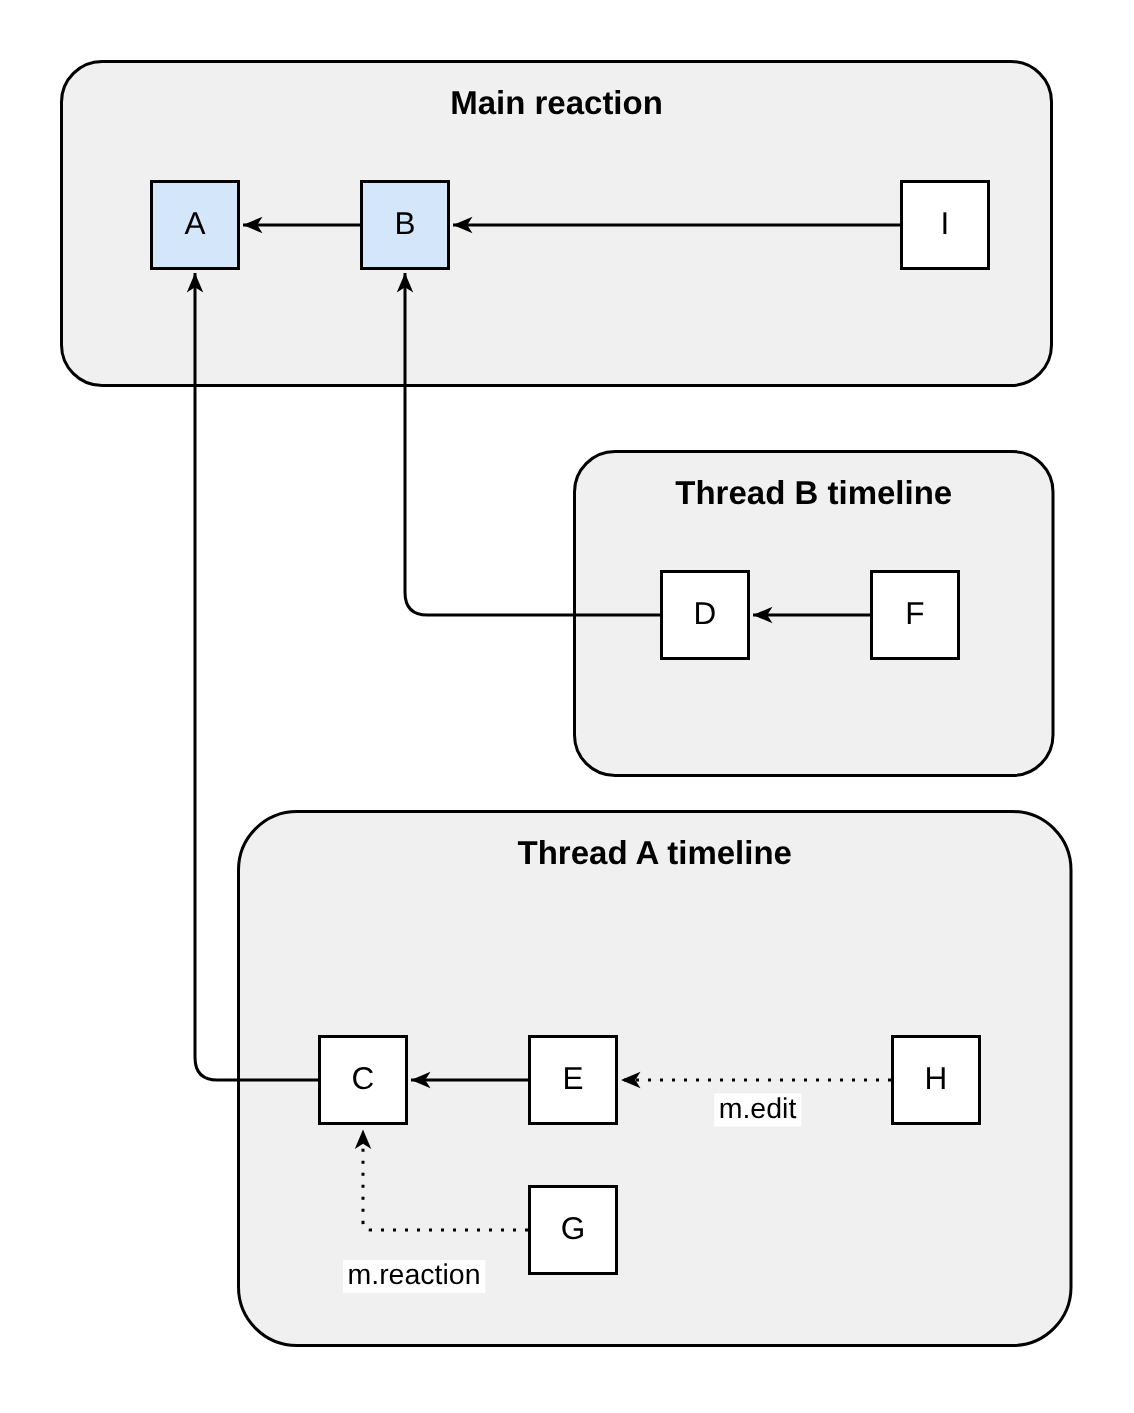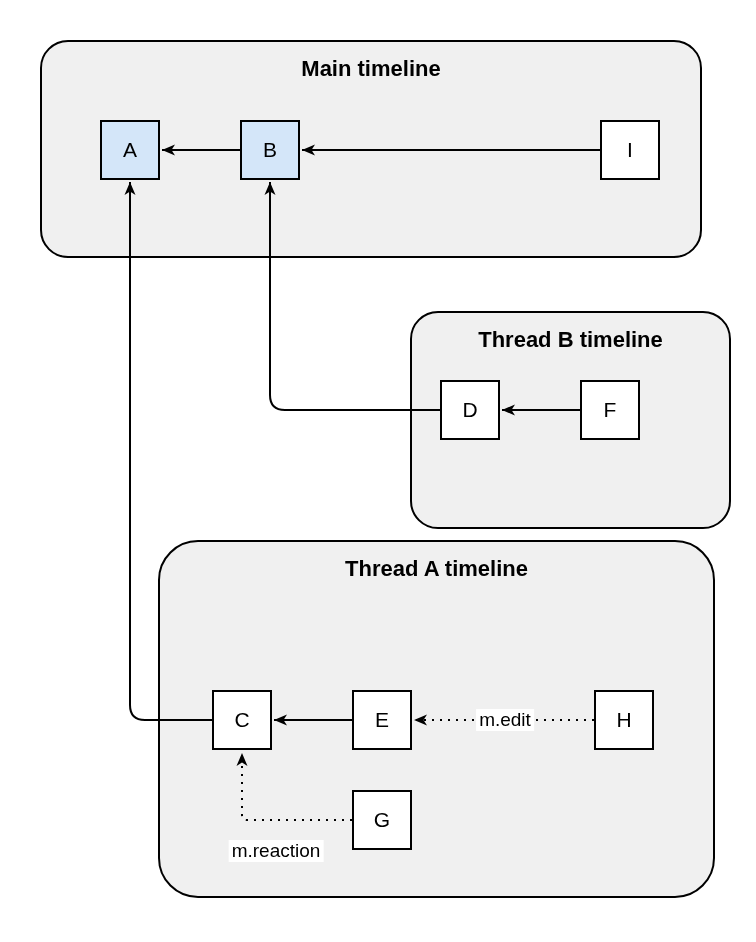--- a/index.html
+++ b/index.html
@@ -18,21 +18,21 @@
   }
   .container-box {
     position: absolute;
     background: var(--container_fill, #f0f0f0);
     border: 2px solid var(--container_border, #000000);
     border-radius: 28px;
     box-sizing: border-box;
     z-index: 1;
   }
   #main-box    { left: 40px;  top: 40px;  width: 662px; height: 218px; }
-  #threadB-box { left: 382px; top: 311px; width: 321px; height: 218px; margin-left: 28px; }
+  #threadB-box { left: 382px; top: 300px; width: 321px; height: 218px; }
   #threadA-box { left: 158px; top: 540px; width: 557px; height: 358px; border-radius: 40px; padding-left: 36px; }
   .container-title {
     position: absolute;
     top: 14px;
     left: 0;
     right: 0;
     text-align: center;
     font-weight: bold;
     font-size: 22px;
     line-height: 26px;
@@ -82,30 +82,30 @@
   .edge-label {
     position: absolute;
     transform: translate(-50%, -50%);
     background: #ffffff;
     font-size: 19px;
     line-height: 22px;
     padding: 0 3px;
     white-space: nowrap;
     z-index: 4;
   }
-  #label-medit     { left: 505px; top: 720px; text-align: right; }
+  #label-medit     { left: 505px; top: 740px; text-align: right; }
   #label-mreaction { left: 276px; top: 851px; text-align: right; }
 </style>
 </head>
 <body>
 
 <div class="canvas">
 
   <div class="container-box" id="main-box">
-    <div class="container-title">Main timeline</div>
+    <div class="container-title">Main reaction</div>
   </div>
   <div class="container-box" id="threadB-box">
     <div class="container-title">Thread B timeline</div>
   </div>
   <div class="container-box" id="threadA-box">
     <div class="container-title">Thread A timeline</div>
   </div>
 
   <svg class="edges-layer" width="756" height="942" viewBox="0 0 756 942">
     <defs>

